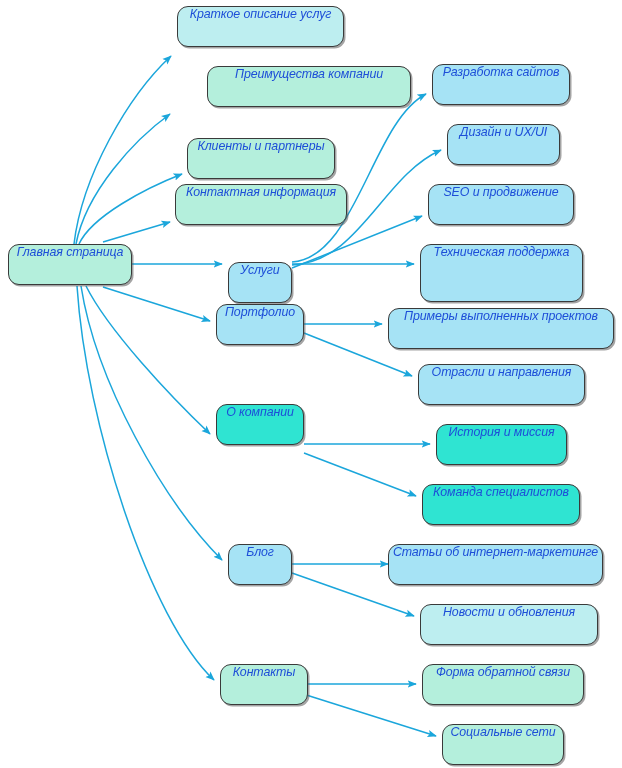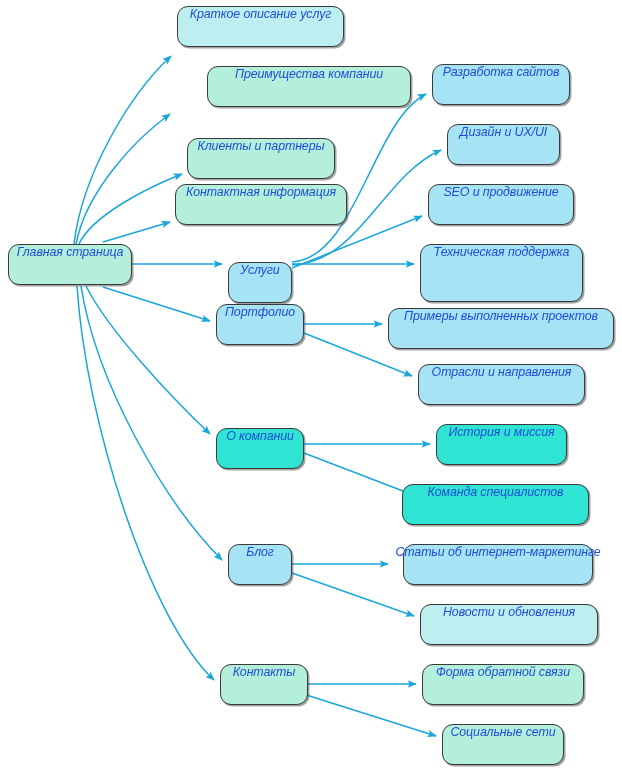--- a/index.html
+++ b/index.html
@@ -101,33 +101,33 @@
       </div>
       <div class="node blue" style="left: 216px; top: 304px; width: 88px; height: 41px;">
         <span class="node-label">Портфолио</span>
       </div>
       <div class="node blue" style="left: 388px; top: 308px; width: 226px; height: 41px;">
         <span class="node-label">Примеры выполненных проектов</span>
       </div>
       <div class="node blue" style="left: 418px; top: 364px; width: 167px; height: 41px;">
         <span class="node-label">Отрасли и направления</span>
       </div>
-      <div class="node bright" style="left: 216px; top: 428px; width: 88px; height: 41px;">
+      <div class="node bright" style="left: 216px; top: 404px; width: 88px; height: 41px;">
         <span class="node-label">О компании</span>
       </div>
       <div class="node bright" style="left: 436px; top: 424px; width: 131px; height: 41px;">
         <span class="node-label">История и миссия</span>
       </div>
-      <div class="node bright" style="left: 402px; top: 484px; width: 187px; height: 41px;">
+      <div class="node bright" style="left: 422px; top: 484px; width: 158px; height: 41px;">
         <span class="node-label">Команда специалистов</span>
       </div>
       <div class="node blue" style="left: 228px; top: 544px; width: 64px; height: 41px;">
         <span class="node-label">Блог</span>
       </div>
-      <div class="node blue" style="left: 403px; top: 544px; width: 190px; height: 41px;">
+      <div class="node blue" style="left: 388px; top: 544px; width: 215px; height: 41px;">
         <span class="node-label">Статьи об интернет-маркетинге</span>
       </div>
       <div class="node pale" style="left: 420px; top: 604px; width: 178px; height: 41px;">
         <span class="node-label">Новости и обновления</span>
       </div>
       <div class="node mint" style="left: 220px; top: 664px; width: 88px; height: 41px;">
         <span class="node-label">Контакты</span>
       </div>
       <div class="node mint" style="left: 422px; top: 664px; width: 162px; height: 41px;">
         <span class="node-label">Форма обратной связи</span>

